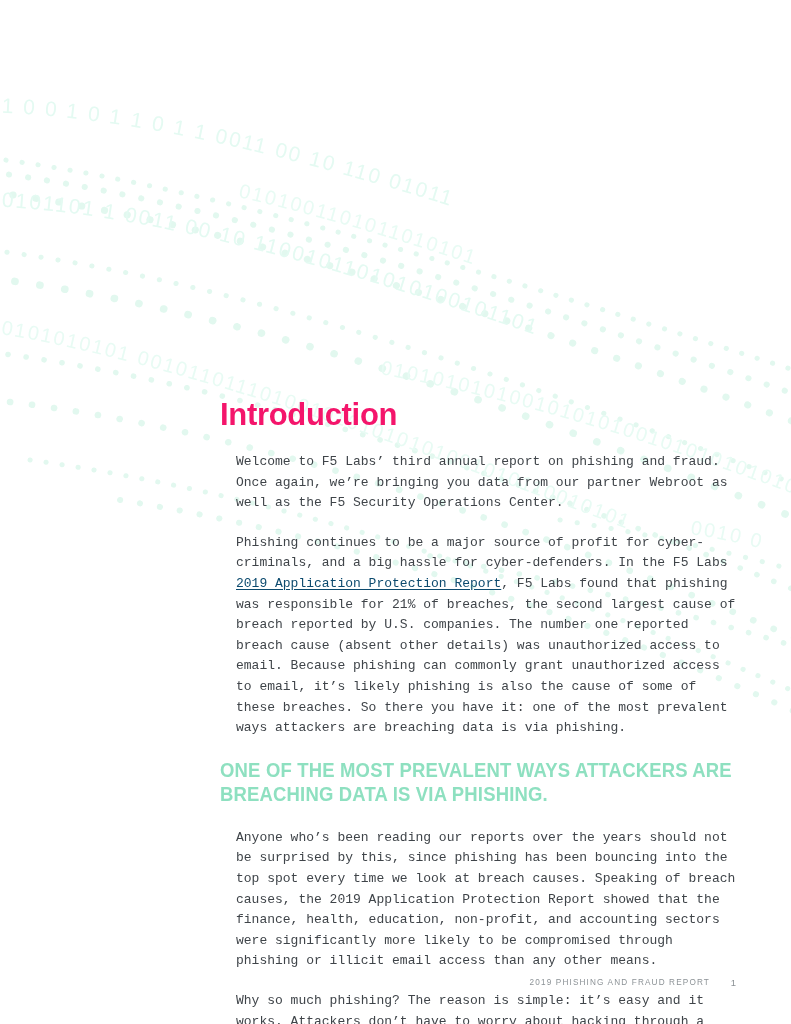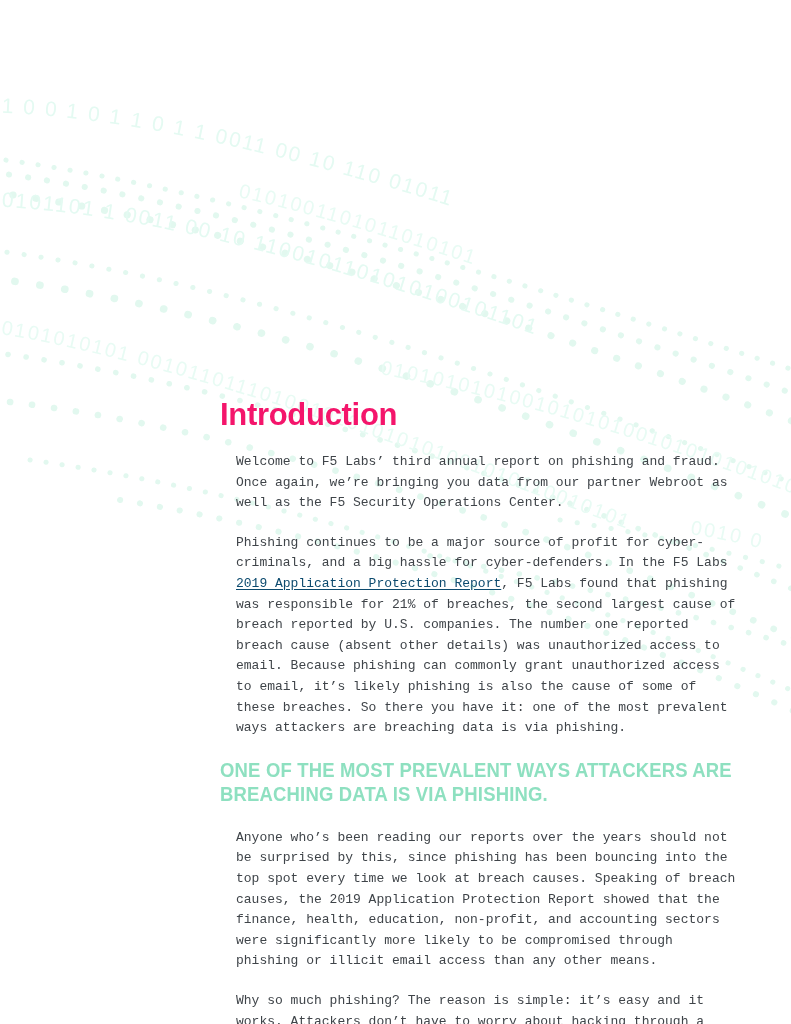--- a/index.html
+++ b/index.html
@@ -185,14 +185,18 @@
 
     <p class="para"><span>Phishing continues to be a major source of profit for cyber-criminals, and a big hassle for cyber-defenders. In the F5 Labs </span><a class="inline-link" href="#">2019 Application Protection Report</a><span>, F5 Labs found that phishing was responsible for 21% of breaches, the second largest cause of breach reported by U.S. companies. The number one reported breach cause (absent other details) was unauthorized access to email. Because phishing can commonly grant unauthorized access to email, it’s likely phishing is also the cause of some of these breaches. So there you have it: one of the most prevalent ways attackers are breaching data is via phishing.</span></p>
 
     <div id="pullquote">One of the most prevalent ways attackers are breaching data is via phishing.</div>
 
     <p class="para">Anyone who’s been reading our reports over the years should not be surprised by this, since phishing has been bouncing into the top spot every time we look at breach causes. Speaking of breach causes, the 2019 Application Protection Report showed that the finance, health, education, non-profit, and accounting sectors were significantly more likely to be compromised through phishing or illicit email access than any other means.</p>
 
     <p class="para">Why so much phishing? The reason is simple: it’s easy and it works. Attackers don’t have to worry about hacking through a firewall, finding a zero-day exploit, deciphering encryption, or rappelling down an elevator shaft with a set of lockpicks in their teeth. The hardest part is coming up with a good trick email pitch to get people to click on, and a fake site to land on.</p>
   </div>
 
+  <div id="footer">
+    <span id="footer-label">2019 Phishing and Fraud Report</span>
+    <span id="footer-pageno">1</span>
+  </div>
 
 </div>
 
 </body></html>

